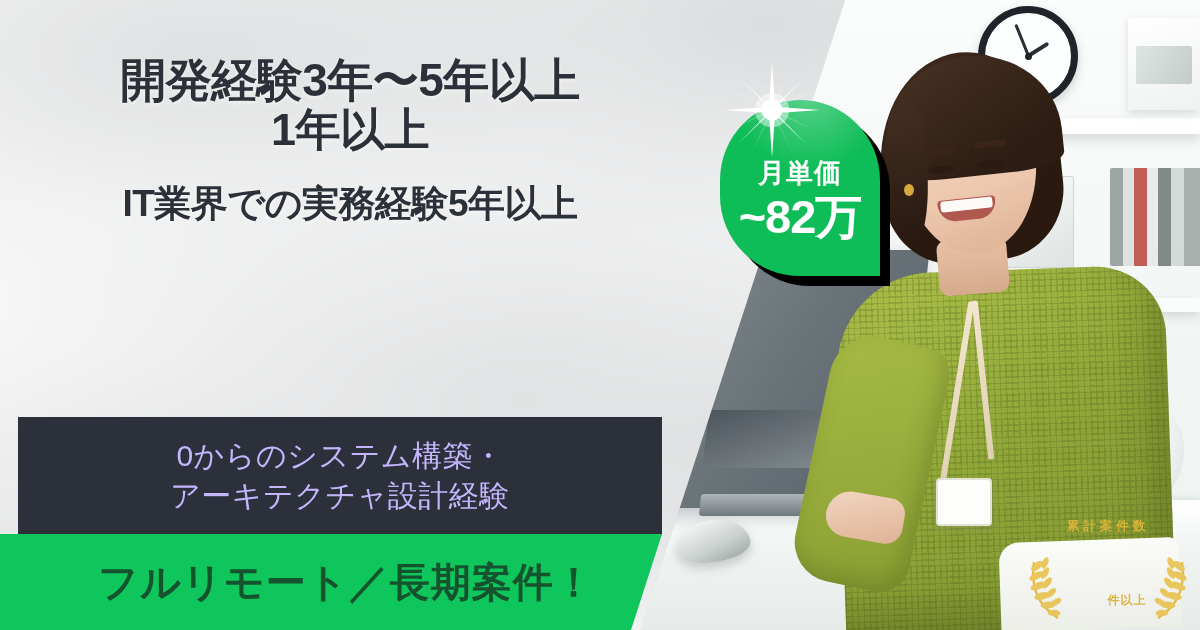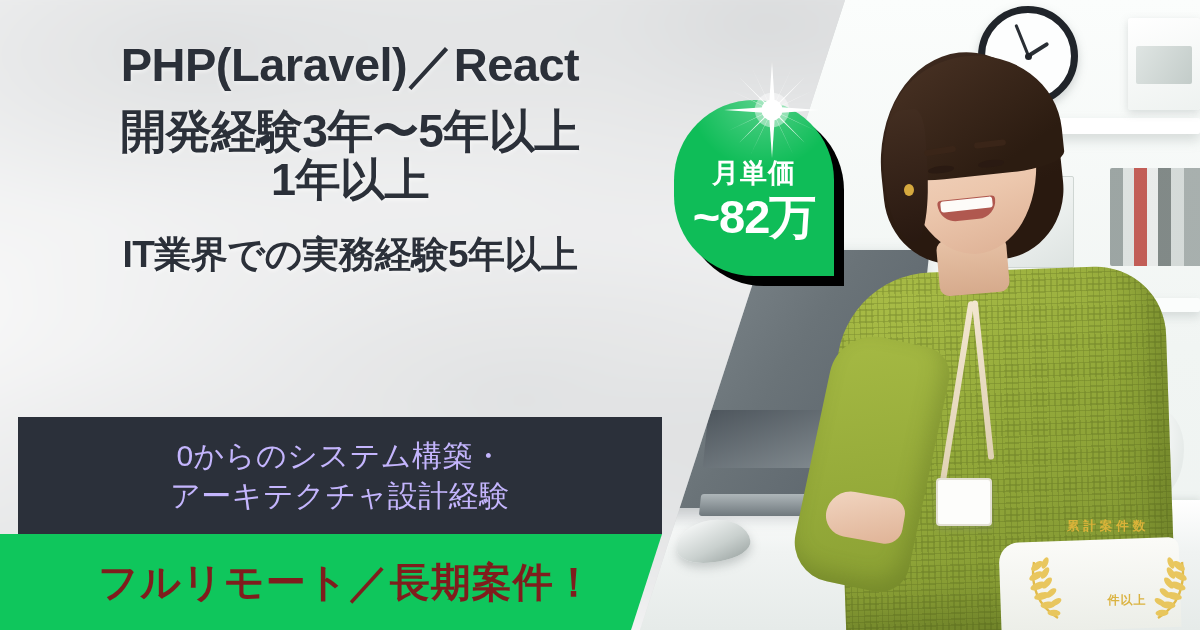--- a/index.html
+++ b/index.html
@@ -177,26 +177,26 @@
   .db-line{ font-size:30px; font-weight:500; line-height:1.33; letter-spacing:.5px; }
 
   
   .greenbar{
     position:absolute; left:0; top:534px; width:680px; height:96px;
     background:#0fc65c;
     -webkit-clip-path:polygon(0 0, 662px 0, 631px 96px, 0 96px);
     clip-path:polygon(0 0, 662px 0, 631px 96px, 0 96px);
     display:flex; align-items:center; justify-content:flex-start;
   }
-  .gb-text{ color:#7f1d1d; font-size:40px; font-weight:600; letter-spacing:1px;
+  .gb-text{ color:#14532d; font-size:40px; font-weight:600; letter-spacing:1px;
             margin-left:98px; }
 
   
   .pricebadge{
-    position:absolute; left:674px; top:100px; width:160px; height:176px;
+    position:absolute; left:720px; top:100px; width:160px; height:176px;
   }
   .pb-shadow{
     position:absolute; left:10px; top:10px; width:160px; height:176px;
     background:#000000; border-radius:80px 80px 0 80px;
   }
   .pb-body{
     position:absolute; left:0; top:0; width:160px; height:176px;
     background:#0fbd58; border-radius:80px 80px 0 80px;
     display:flex; flex-direction:column; align-items:center; justify-content:center;
     overflow:hidden;
@@ -272,21 +272,20 @@
     <div class="w-lanyard2"></div>
     <div class="w-badgecard"></div>
   </div>
 
   <div class="leftpanel">
     <div class="lp-bg"></div>
     <div class="lp-wash"></div>
   </div>
 
   <div class="headlines">
-    <div class="hl hl-1">PHP(Laravel)／React</div>
     <div class="hl hl-2">開発経験3年〜5年以上</div>
     <div class="hl hl-4">1年以上</div>
     <div class="hl hl-5">IT業界での実務経験5年以上</div>
   </div>
 
   <div class="darkbox">
     <div class="db-line">0からのシステム構築・</div>
     <div class="db-line">アーキテクチャ設計経験</div>
   </div>
 

